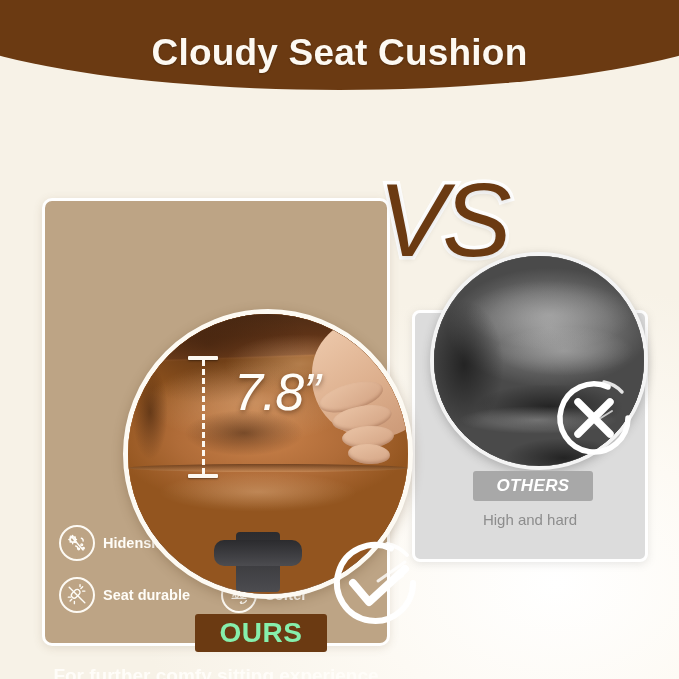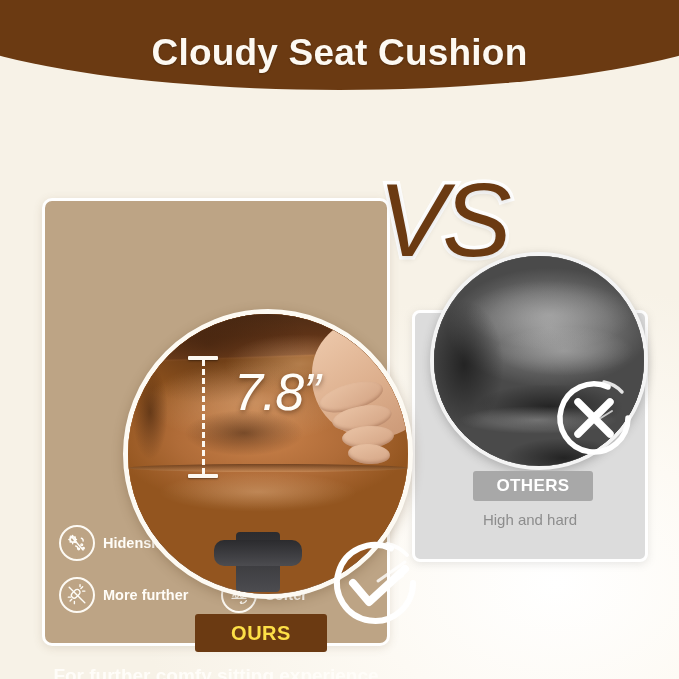--- a/index.html
+++ b/index.html
@@ -130,21 +130,21 @@
     position:absolute; left:548px; top:372px;
     width:92px; height:92px; z-index:7;
   }
   
   #ours-label {
     position:absolute; left:150px; top:413px;
     width:132px; height:38px;
     background:#6b3a12;
     border-radius:3px;
     display:flex; align-items:center; justify-content:center;
-    color:#fde047; font-size:20px; font-weight:bold; letter-spacing:.5px;
+    color:#86efac; font-size:28px; font-weight:bold; letter-spacing:.5px;
     z-index:6;
   }
   #ours-tagline {
     position:absolute; left:0; right:0; top:464px;
     text-align:center;
     color:#fffdf9; font-size:19px; font-weight:bold;
     z-index:6;
   }
   
   #feature-grid {
@@ -203,20 +203,21 @@
     background:radial-gradient(ellipse at 50% 50%, rgba(15,15,15,.65), rgba(15,15,15,0) 70%);
   }
   #others-label {
     position:absolute; left:58px; top:158px;
     width:120px; height:30px;
     background:#a8a8a8;
     border-radius:3px;
     display:flex; align-items:center; justify-content:center;
     color:#ffffff; font-size:17px; font-weight:bold; letter-spacing:.4px;
     z-index:6;
+    font-style:italic;
   }
   #others-tagline {
     position:absolute; left:0; right:0; top:198px;
     text-align:center;
     color:#8d8d8d; font-size:15px;
     z-index:6;
   }
   
   #vs-mark {
     position:absolute; left:378px; top:168px;
@@ -318,21 +319,21 @@
 
       <div class="feature">
         <span class="feature-icon">
           <svg viewBox="0 0 30 30" width="26" height="26" fill="none" stroke="#fffdf8" stroke-width="1.6" stroke-linecap="round">
             <path d="M6 6l18 18"></path>
             <path d="M17.5 9.5a3.2 3.2 0 0 0-4.6 0l-3.4 3.4a3.2 3.2 0 0 0 4.6 4.6l3.4-3.4a3.2 3.2 0 0 0 0-4.6z"></path>
             <path d="M19.5 7.5l2-2M21.5 10.5h2.6M18.5 5.2V3"></path>
             <path d="M9 20l-2 2M7.5 17.5H5M12 22.5V25"></path>
           </svg>
         </span>
-        <span class="feature-label">More further</span>
+        <span class="feature-label">Seat durable</span>
       </div>
 
       <div class="feature">
         <span class="feature-icon">
           <svg viewBox="0 0 30 30" width="26" height="26" fill="none" stroke="#fffdf8" stroke-width="1.5" stroke-linecap="round" stroke-linejoin="round">
             <path d="M7 11h16"></path>
             <path d="M7 19h16"></path>
             <path d="M8 16.5c1-3 2-3 3 0s2 3 3 0 2-3 3 0 2 3 3 0"></path>
             <path d="M6.5 8.5C8 6 11 5 13 6"></path>
             <path d="M12.2 5.4L13.4 6.2 12.4 7.4"></path>

